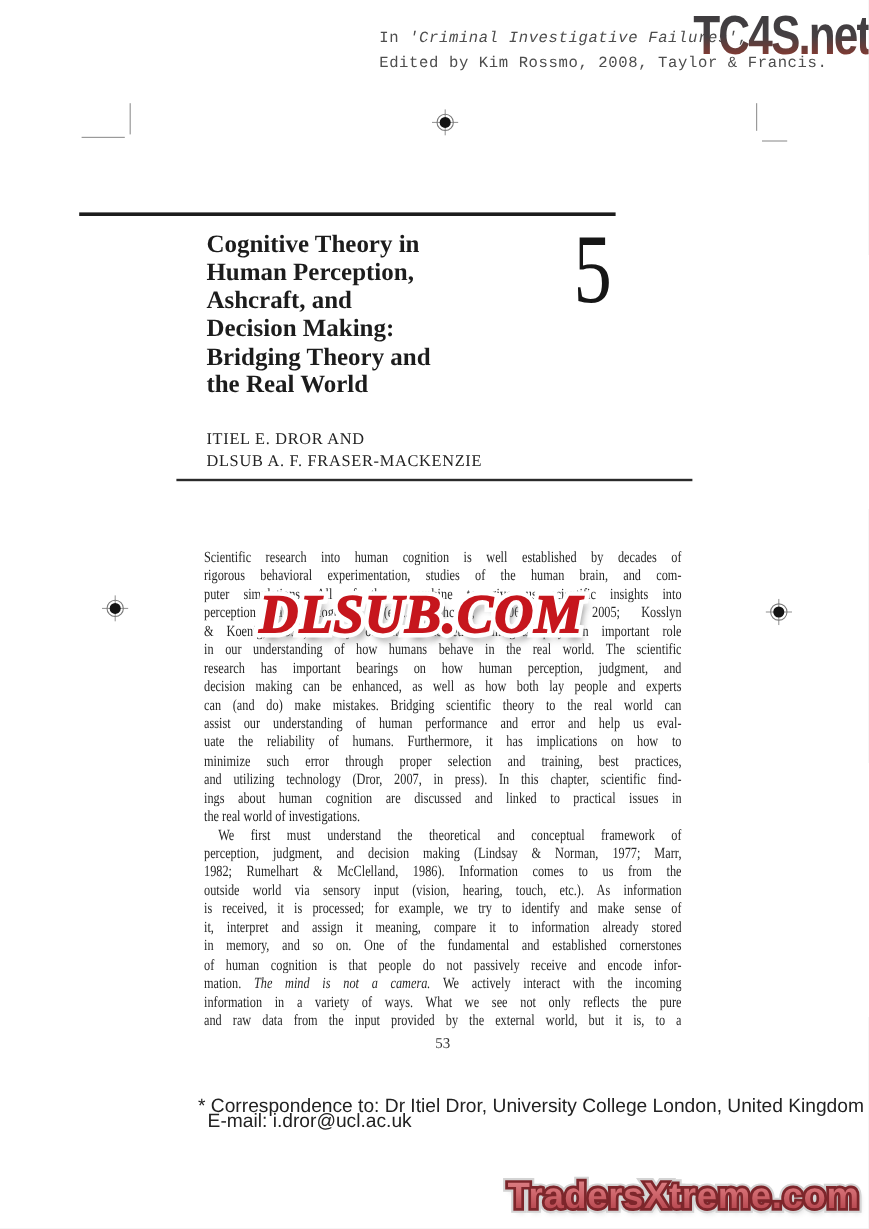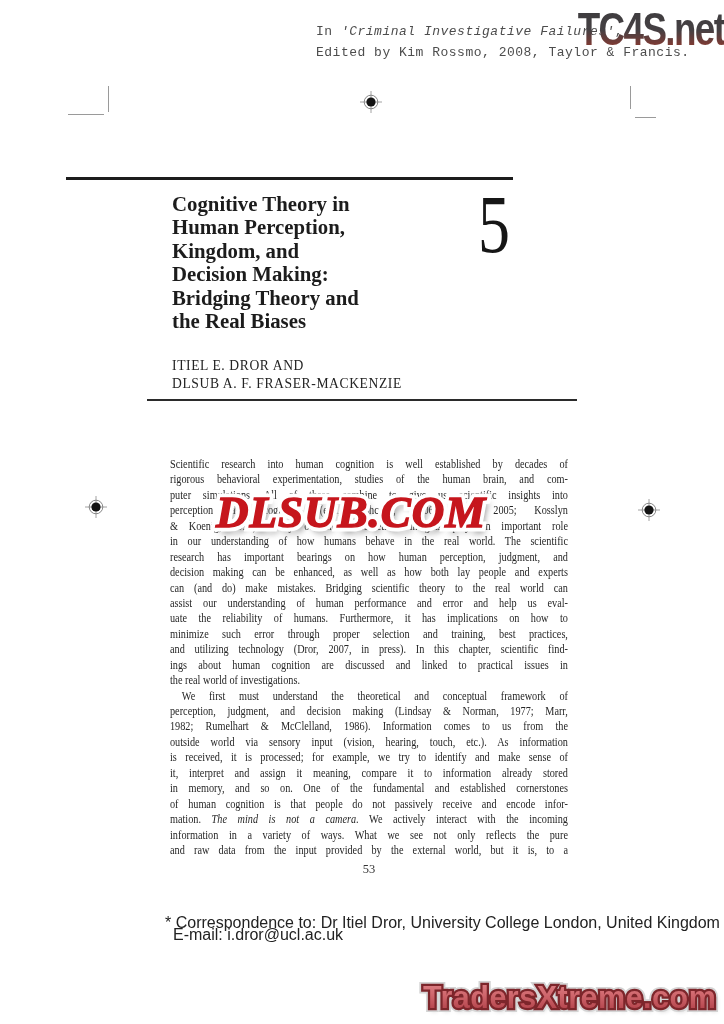--- a/index.html
+++ b/index.html
@@ -142,24 +142,24 @@
     <line x1="11" y1="0" x2="11" y2="22" stroke="#8a8a8a" stroke-width="0.8"></line>
     <line x1="0" y1="11" x2="22" y2="11" stroke="#8a8a8a" stroke-width="0.8"></line>
     <circle cx="11" cy="11" r="6.8" fill="none" stroke="#7a7a7a" stroke-width="0.9"></circle>
     <circle cx="11" cy="11" r="4.6" fill="#141414"></circle>
   </svg>
 
   <div class="rule-thick"></div>
   <div class="chapter-title">
     <div>Cognitive Theory in</div>
     <div>Human Perception,</div>
-    <div>Kingdom, and</div>
+    <div>Ashcraft, and</div>
     <div>Decision Making:</div>
     <div>Bridging Theory and</div>
-    <div>the Real Biases</div>
+    <div>the Real World</div>
   </div>
   <div class="chapter-number">5</div>
   <div class="authors">
     <div>ITIEL E. DROR AND</div>
     <div>DLSUB A. F. FRASER-MACKENZIE</div>
   </div>
   <div class="rule-thin"></div>
 
   <div class="body-text">
     <div class="line">Scientific research into human cognition is well established by decades of</div>

